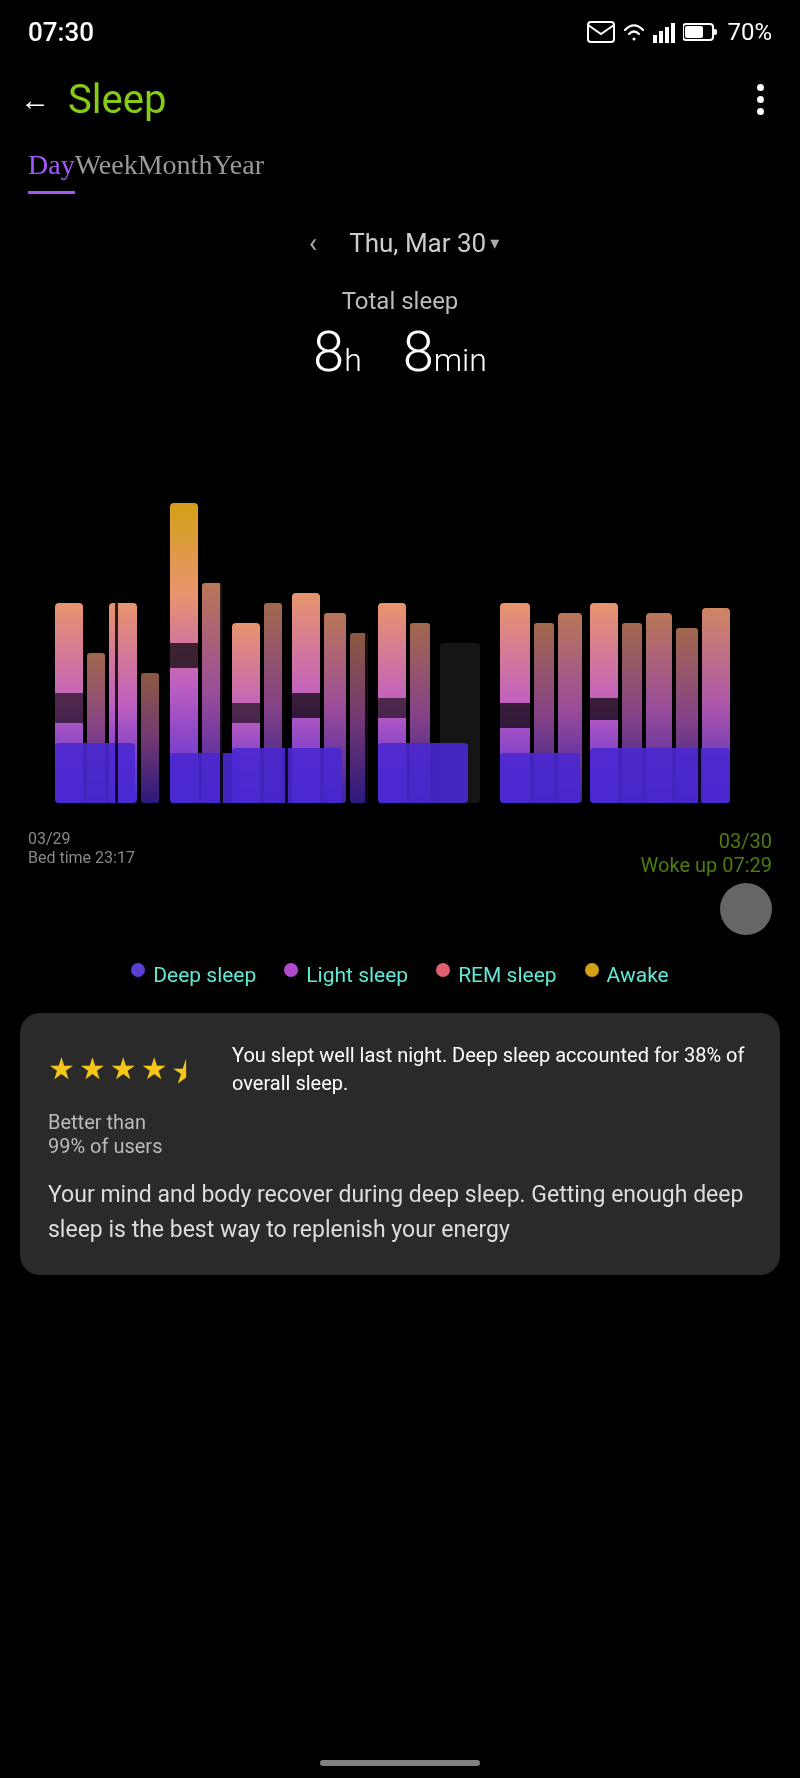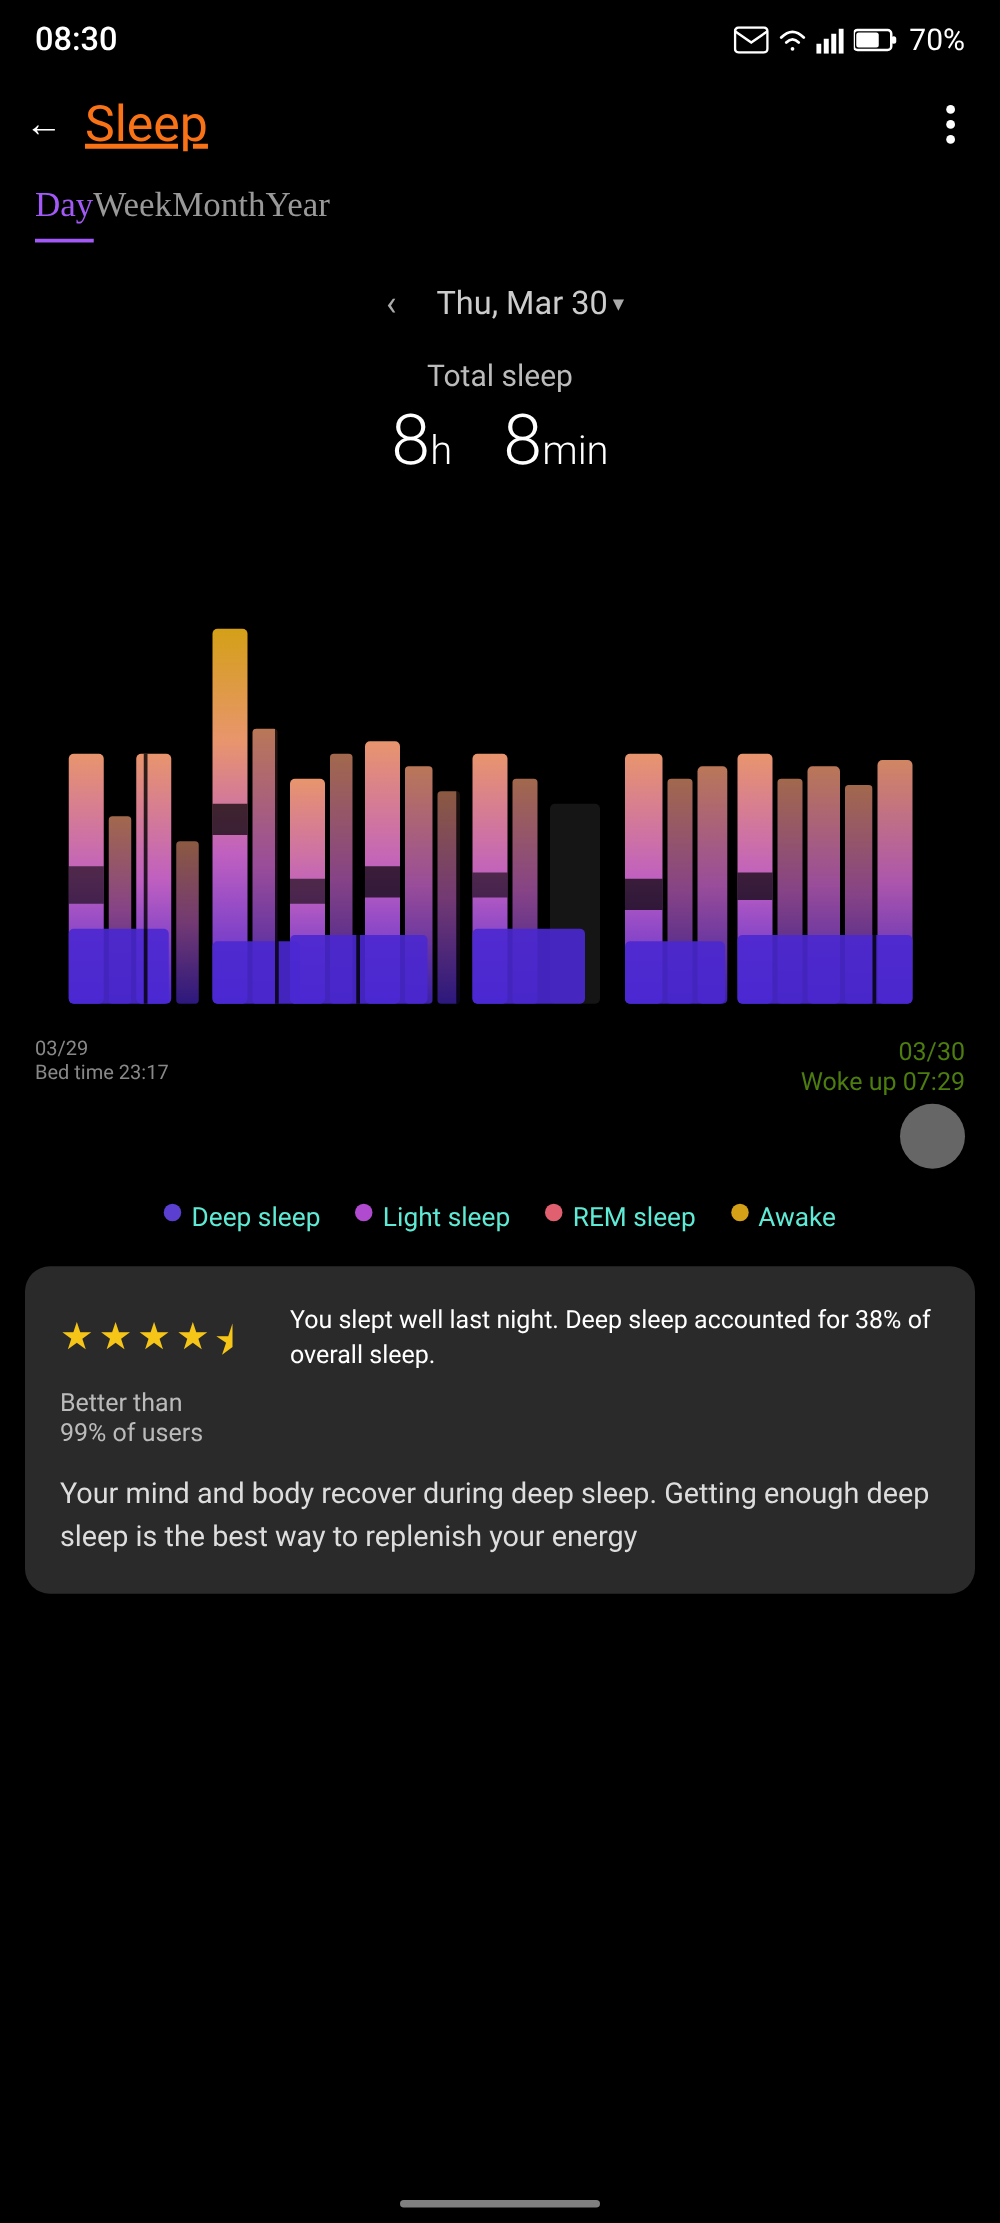--- a/index.html
+++ b/index.html
@@ -48,22 +48,21 @@
       gap: 18px;
     }
     .back-icon {
       font-size: 30px;
       color: #fff;
       cursor: pointer;
     }
     .page-title {
       font-size: 40px;
       font-weight: 400;
-      color: #f97316;
-      text-decoration: underline;
+      color: #84cc16;
     }
     .more-icon {
       display: flex;
       flex-direction: column;
       gap: 5px;
       cursor: pointer;
       padding: 8px;
     }
     .more-dot {
       width: 7px;
@@ -264,21 +263,21 @@
       height: 6px;
       background: #fff;
       border-radius: 3px;
       opacity: 0.5;
     }
   </style>
 </head>
 <body>
 
 <div class="status-bar">
-  <span class="status-time">08:30</span>
+  <span class="status-time">07:30</span>
   <div class="status-icons">
 
     <svg width="28" height="22" viewBox="0 0 28 22">
       <rect x="1" y="1" width="26" height="20" rx="3" fill="none" stroke="#fff" stroke-width="2"></rect>
       <polyline points="1,4 14,13 27,4" fill="none" stroke="#fff" stroke-width="2"></polyline>
     </svg>
 
     <svg width="22" height="22" viewBox="0 0 22 22">
       <path d="M11 18 L11 18" stroke="#fff" stroke-width="3" stroke-linecap="round"></path>
       <path d="M6 13 Q11 8 16 13" fill="none" stroke="#fff" stroke-width="2.2" stroke-linecap="round"></path>

